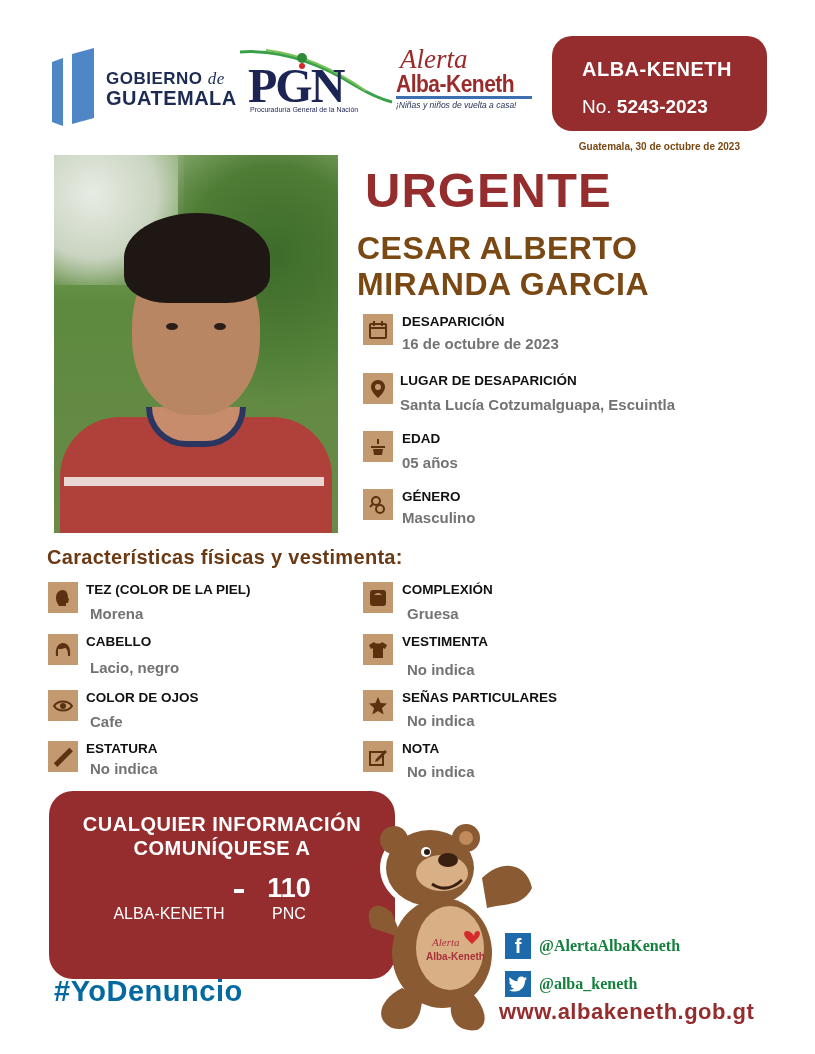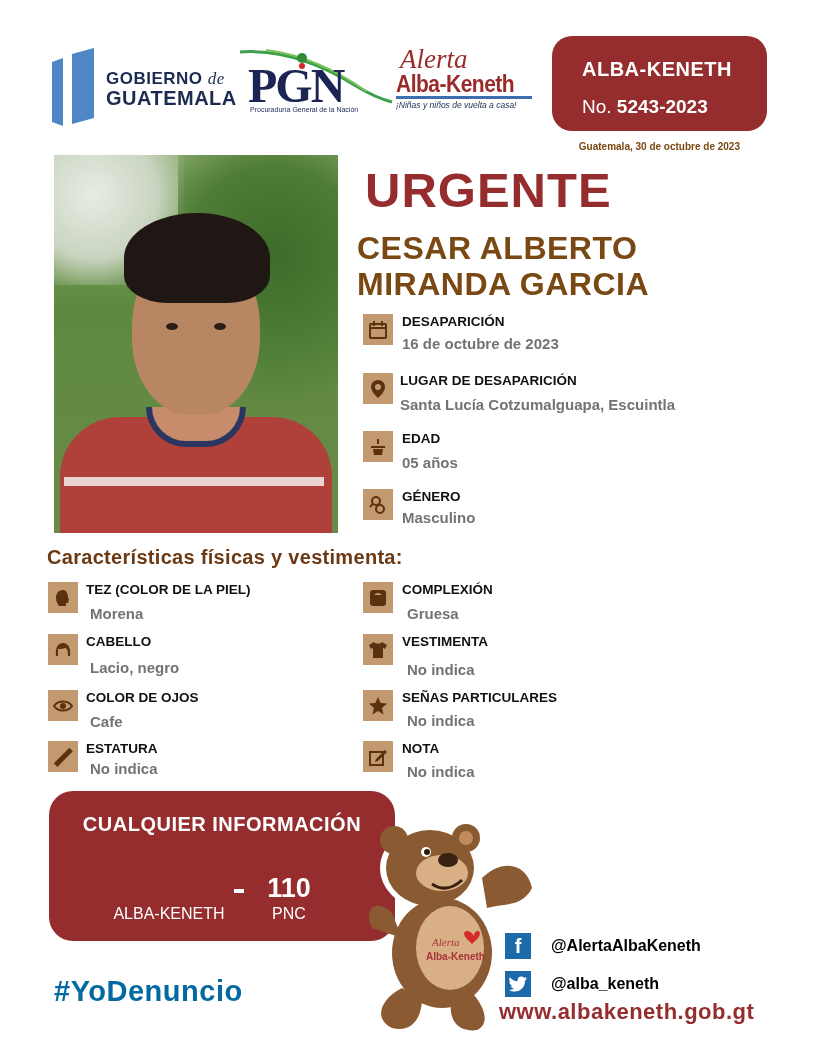--- a/index.html
+++ b/index.html
@@ -44,37 +44,37 @@
 
   .info-item { position: absolute; }
   .ibox { position: absolute; width: 30px; height: 31px; background: #c39a70; display: flex; align-items: center; justify-content: center; }
   .ibox svg { width: 20px; height: 20px; }
   .ilabel { position: absolute; white-space: nowrap; font-weight: bold; font-size: 13.5px; color: #111; }
   .ivalue { position: absolute; white-space: nowrap; font-weight: bold; font-size: 15px; color: #737373; }
 
   .section-title { left: 47px; top: 546px; font-weight: bold; font-size: 20px; color: #6b3a14; letter-spacing: 0.3px; }
 
   
-  .contact { left: 49px; top: 791px; width: 346px; height: 150px; background: #952d2e; border-radius: 24px; color: #fff; text-align: center; }
+  .contact { left: 49px; top: 791px; width: 346px; height: 188px; background: #952d2e; border-radius: 24px; color: #fff; text-align: center; }
   .contact .t1 { position: absolute; left: 0; width: 100%; top: 22px; font-weight: bold; font-size: 20px; letter-spacing: 0.5px; }
   .contact .t2 { position: absolute; left: 0; width: 100%; top: 46px; font-weight: bold; font-size: 20px; letter-spacing: 0.5px; }
   .contact .n1 { position: absolute; left: 50px; width: 140px; top: 82px; font-weight: bold; font-size: 27px; text-align: center; }
   .contact .s1 { position: absolute; left: 30px; width: 180px; top: 114px; font-size: 16px; text-align: center; }
   .contact .dash { position: absolute; left: 185px; top: 98px; width: 10px; height: 4px; background: #fff; }
   .contact .n2 { position: absolute; left: 200px; width: 80px; top: 82px; font-weight: bold; font-size: 27px; text-align: center; }
   .contact .s2 { position: absolute; left: 200px; width: 80px; top: 114px; font-size: 16px; text-align: center; }
 
   .hashtag { left: 54px; top: 975px; font-weight: bold; font-size: 29px; color: #0369a1; letter-spacing: 0.5px; }
 
   
   .bear { left: 362px; top: 818px; width: 176px; height: 220px; }
 
   .social { position: absolute; display: flex; align-items: center; }
   .social .sicon { width: 26px; height: 26px; background: #1c6aaa; display: flex; align-items: center; justify-content: center; color: #fff; font-weight: bold; font-size: 20px; }
-  .social .stext { margin-left: 20px; font-weight: bold; font-size: 16px; color: #000000; }
+  .social .stext { margin-left: 8px; font-weight: bold; font-size: 16px; color: #15803d; font-family: Liberation Serif, serif; }
   .website { left: 499px; top: 999px; font-weight: bold; font-size: 22px; color: #952d2e; letter-spacing: 0.5px; }
 </style>
 </head>
 <body>
 
 <svg class="abs gob-bars" viewBox="0 0 44 78">
   <polygon points="0,14 11,10 11,78 0,74" fill="#4f86c6"></polygon>
   <polygon points="20,6 42,0 42,70 20,76" fill="#4f86c6"></polygon>
 </svg>
 <div class="abs gob-text">
@@ -243,20 +243,21 @@
         <rect x="2" y="5" width="13" height="13" fill="none" stroke="#5a3210" stroke-width="2"></rect>
         <path d="M8 12 L17 3 L19 5 L10 14 L7 15 Z" fill="#5a3210"></path>
       </svg>
   </div>
   <div class="ilabel" style="left:39px;top:0">NOTA</div>
   <div class="ivalue" style="left:44px;top:22px">No indica</div>
 </div>
 
 <div class="abs contact">
   <div class="t1">CUALQUIER INFORMACIÓN</div>
+  <div class="t2">COMUNÍQUESE A</div>
   <div class="s1">ALBA-KENETH</div>
   <div class="dash"></div>
   <div class="n2">110</div>
   <div class="s2">PNC</div>
 </div>
 
 <div class="abs hashtag">#YoDenuncio</div>
 
 <svg class="abs bear" viewBox="0 0 176 220">
   <path d="M30 20 C40 10 70 10 80 30 L40 60 Z" fill="#fff"></path>

